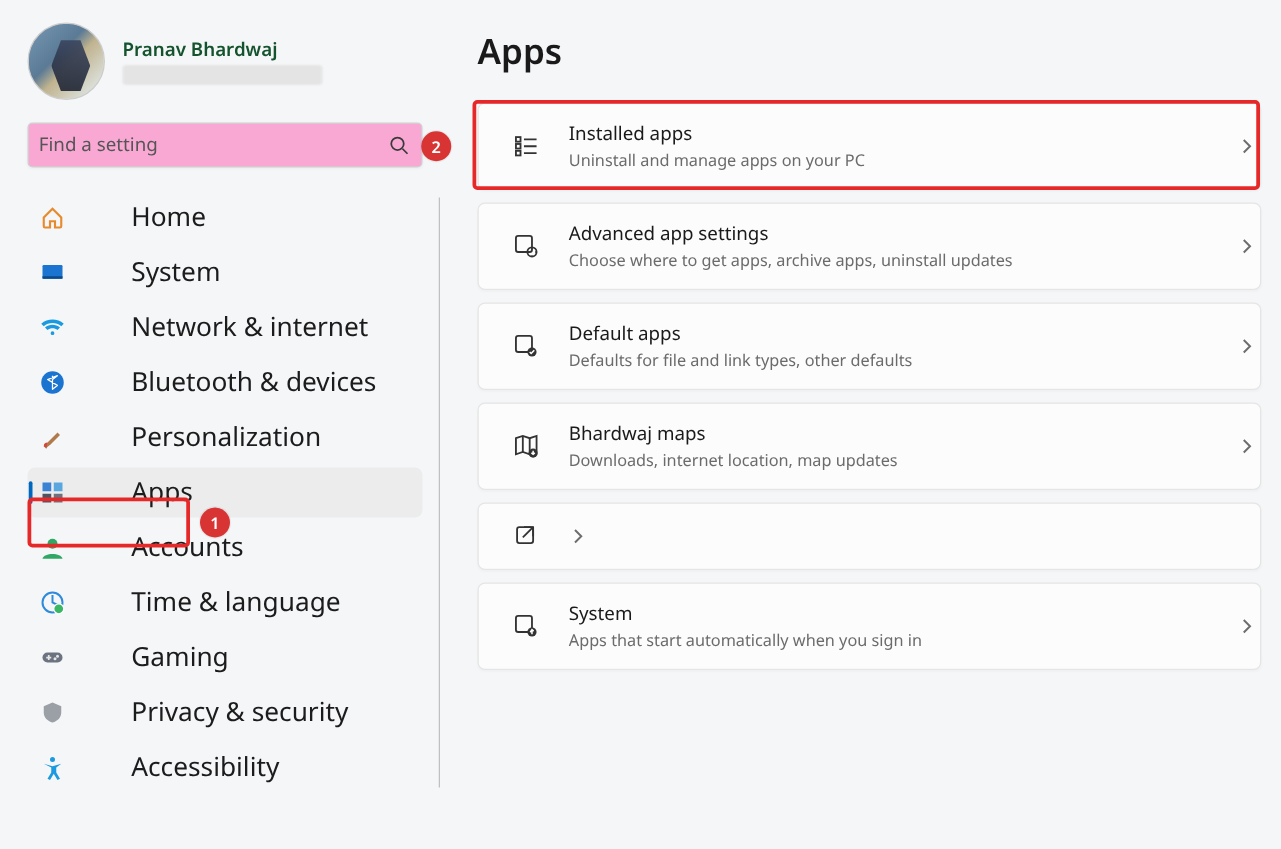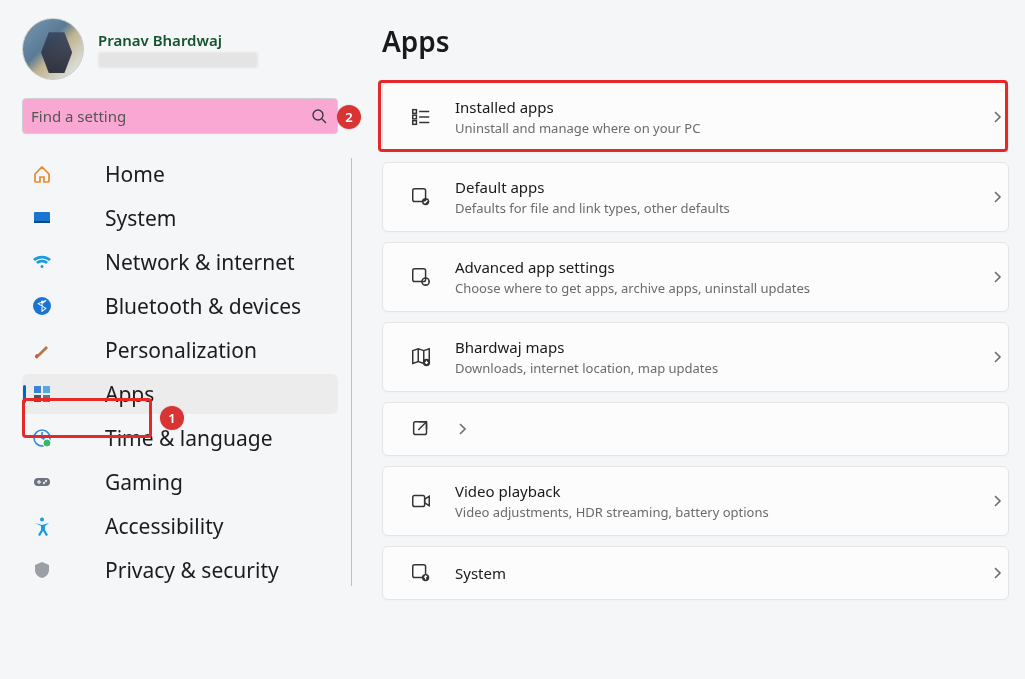--- a/index.html
+++ b/index.html
@@ -126,20 +126,29 @@
             <svg viewBox="0 0 20 20" width="20" height="20">
               <rect x="2" y="2" width="7" height="7" fill="#3b82d4"></rect>
               <rect x="11" y="2" width="7" height="7" fill="#5aa7e0"></rect>
               <rect x="2" y="11" width="7" height="7" fill="#4b5563"></rect>
               <rect x="11" y="11" width="7" height="7" fill="#6b7280"></rect>
             </svg>
           </span>
         <span class="nav-label">Apps</span>
       </div>
 
+      <div class="nav-item">
+        <span class="nav-ico">
+            <svg viewBox="0 0 20 20" width="20" height="20">
+              <circle cx="10" cy="7" r="4" fill="#2fa864"></circle>
+              <path d="M2 19c1-5 15-5 16 0z" fill="#2fa864"></path>
+            </svg>
+          </span>
+        <span class="nav-label">Accounts</span>
+      </div>
 
       <div class="nav-item">
         <span class="nav-ico">
             <svg viewBox="0 0 20 20" width="20" height="20">
               <circle cx="10" cy="10" r="8" fill="none" stroke="#2f8adb" stroke-width="1.6"></circle>
               <path d="M10 4v6l4 2" stroke="#2f8adb" stroke-width="1.6" fill="none"></path>
               <circle cx="15" cy="15" r="4" fill="#39b764" stroke="#fff" stroke-width="1"></circle>
             </svg>
           </span>
         <span class="nav-label">Time &amp; language</span>
@@ -152,35 +161,35 @@
               <circle cx="14" cy="9" r="1.2" fill="#e5e5e5"></circle>
               <circle cx="12" cy="11" r="1.2" fill="#e5e5e5"></circle>
               <path d="M5 10h4M7 8v4" stroke="#e5e5e5" stroke-width="1.4"></path>
             </svg>
           </span>
         <span class="nav-label">Gaming</span>
       </div>
 
       <div class="nav-item">
         <span class="nav-ico">
+            <svg viewBox="0 0 20 20" width="20" height="20">
+              <path d="M10 2 3 5v5c0 4 3 7 7 8 4-1 7-4 7-8V5z" fill="#9aa0a6"></path>
+            </svg>
+          </span>
+        <span class="nav-label">Privacy &amp; security</span>
+      </div>
+
+      <div class="nav-item">
+        <span class="nav-ico">
             <svg viewBox="0 0 20 20" width="20" height="20" fill="#1b9ae0">
               <circle cx="10" cy="3.5" r="2"></circle>
               <path d="M3 7l7 2 7-2-4 3v4l3 5-2 1-3-5-3 5-2-1 3-5v-4z"></path>
             </svg>
           </span>
         <span class="nav-label">Accessibility</span>
-      </div>
-
-      <div class="nav-item">
-        <span class="nav-ico">
-            <svg viewBox="0 0 20 20" width="20" height="20">
-              <path d="M10 2 3 5v5c0 4 3 7 7 8 4-1 7-4 7-8V5z" fill="#9aa0a6"></path>
-            </svg>
-          </span>
-        <span class="nav-label">Privacy &amp; security</span>
       </div>
     </nav>
   </aside>
 
   <main class="main">
     <h1 class="page-title">Apps</h1>
 
     <div class="cards">
 
       <div class="card">
@@ -189,59 +198,59 @@
               <rect x="3" y="4" width="4" height="4"></rect>
               <rect x="3" y="10" width="4" height="4"></rect>
               <rect x="3" y="16" width="4" height="4"></rect>
               <line x1="10" y1="6" x2="21" y2="6"></line>
               <line x1="10" y1="12" x2="21" y2="12"></line>
               <line x1="10" y1="18" x2="21" y2="18"></line>
             </svg>
           </span>
         <div class="card-txt">
           <span class="card-title">Installed apps</span>
-          <span class="card-sub">Uninstall and manage where on your PC</span>
+          <span class="card-sub">Uninstall and manage apps on your PC</span>
+        </div>
+        <span class="chev">
+            <svg viewBox="0 0 14 14" width="14" height="14" fill="none" stroke="currentColor" stroke-width="1.6">
+              <path d="M5 2l5 5-5 5"></path>
+            </svg>
+          </span>
+      </div>
+
+      <div class="card">
+        <span class="card-ico">
+            <svg viewBox="0 0 24 24" width="22" height="22" fill="none" stroke="#333" stroke-width="1.6">
+              <rect x="3" y="3" width="14" height="14" rx="2"></rect>
+              <circle cx="17" cy="17" r="4"></circle>
+              <path d="M17 14v-1M17 21v-1M14 17h-1M21 17h-1"></path>
+            </svg>
+          </span>
+        <div class="card-txt">
+          <span class="card-title">Advanced app settings</span>
+          <span class="card-sub">Choose where to get apps, archive apps, uninstall updates</span>
         </div>
         <span class="chev">
             <svg viewBox="0 0 14 14" width="14" height="14" fill="none" stroke="currentColor" stroke-width="1.6">
               <path d="M5 2l5 5-5 5"></path>
             </svg>
           </span>
       </div>
 
       <div class="card">
         <span class="card-ico">
             <svg viewBox="0 0 24 24" width="22" height="22" fill="none" stroke="#333" stroke-width="1.6">
               <rect x="3" y="3" width="14" height="14" rx="2"></rect>
               <circle cx="17" cy="17" r="4" fill="#333" stroke="none"></circle>
               <path d="M15 17l1.3 1.3L19 15.5" stroke="#fff" stroke-width="1.4"></path>
             </svg>
           </span>
         <div class="card-txt">
           <span class="card-title">Default apps</span>
           <span class="card-sub">Defaults for file and link types, other defaults</span>
-        </div>
-        <span class="chev">
-            <svg viewBox="0 0 14 14" width="14" height="14" fill="none" stroke="currentColor" stroke-width="1.6">
-              <path d="M5 2l5 5-5 5"></path>
-            </svg>
-          </span>
-      </div>
-
-      <div class="card">
-        <span class="card-ico">
-            <svg viewBox="0 0 24 24" width="22" height="22" fill="none" stroke="#333" stroke-width="1.6">
-              <rect x="3" y="3" width="14" height="14" rx="2"></rect>
-              <circle cx="17" cy="17" r="4"></circle>
-              <path d="M17 14v-1M17 21v-1M14 17h-1M21 17h-1"></path>
-            </svg>
-          </span>
-        <div class="card-txt">
-          <span class="card-title">Advanced app settings</span>
-          <span class="card-sub">Choose where to get apps, archive apps, uninstall updates</span>
         </div>
         <span class="chev">
             <svg viewBox="0 0 14 14" width="14" height="14" fill="none" stroke="currentColor" stroke-width="1.6">
               <path d="M5 2l5 5-5 5"></path>
             </svg>
           </span>
       </div>
 
       <div class="card">
         <span class="card-ico">
@@ -271,48 +280,32 @@
               <path d="M18 4 9 13"></path>
             </svg>
           </span>
         <span class="chev">
             <svg viewBox="0 0 14 14" width="14" height="14" fill="none" stroke="currentColor" stroke-width="1.6">
               <path d="M5 2l5 5-5 5"></path>
             </svg>
           </span>
       </div>
 
-      <div class="card">
-        <span class="card-ico">
-            <svg viewBox="0 0 24 24" width="22" height="22" fill="none" stroke="#333" stroke-width="1.6">
-              <rect x="3" y="6" width="13" height="12" rx="2"></rect>
-              <path d="M16 10l5-3v10l-5-3z"></path>
-            </svg>
-          </span>
-        <div class="card-txt">
-          <span class="card-title">Video playback</span>
-          <span class="card-sub">Video adjustments, HDR streaming, battery options</span>
-        </div>
-        <span class="chev">
-            <svg viewBox="0 0 14 14" width="14" height="14" fill="none" stroke="currentColor" stroke-width="1.6">
-              <path d="M5 2l5 5-5 5"></path>
-            </svg>
-          </span>
-      </div>
 
       <div class="card">
         <span class="card-ico">
             <svg viewBox="0 0 24 24" width="22" height="22" fill="none" stroke="#333" stroke-width="1.6">
               <rect x="3" y="3" width="14" height="14" rx="2"></rect>
               <circle cx="17" cy="17" r="4" fill="#333" stroke="none"></circle>
               <path d="M17 19v-3m-1.5 1.2L17 15l1.5 1.2" stroke="#fff" stroke-width="1.3"></path>
             </svg>
           </span>
         <div class="card-txt">
           <span class="card-title">System</span>
+          <span class="card-sub">Apps that start automatically when you sign in</span>
         </div>
         <span class="chev">
             <svg viewBox="0 0 14 14" width="14" height="14" fill="none" stroke="currentColor" stroke-width="1.6">
               <path d="M5 2l5 5-5 5"></path>
             </svg>
           </span>
       </div>
 
     </div>
   </main>

